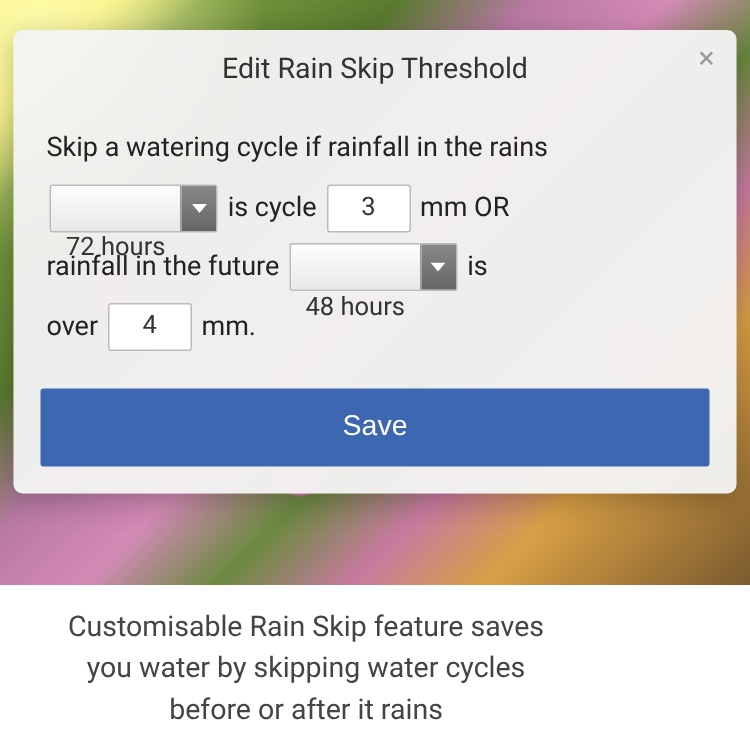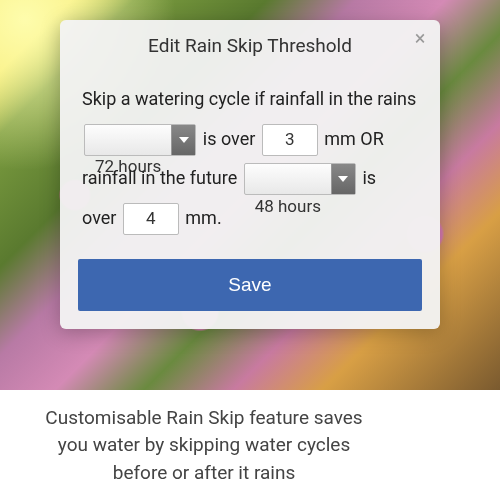--- a/index.html
+++ b/index.html
@@ -32,21 +32,21 @@
         radial-gradient(circle at 40% 80%, #d67ab0 0%, #d67ab0 4%, transparent 4.5%),
         radial-gradient(circle at 70% 75%, #e89f3a 0%, #e89f3a 3%, transparent 3.5%),
         radial-gradient(circle at 85% 60%, #d67ab0 0%, #d67ab0 3.5%, transparent 4%),
         radial-gradient(circle at 15% 50%, #c86a95 0%, #c86a95 3%, transparent 3.5%);
     }
     .dialog {
       position: absolute;
       top: 20px;
       left: 50%;
       transform: translateX(-50%);
-      width: 380px;
+      width: 482px;
       background: rgba(242,242,242,0.96);
       border-radius: 6px;
       box-shadow: 0 4px 20px rgba(0,0,0,0.25);
       padding: 0;
     }
     .dialog-header {
       position: relative;
       padding: 14px 20px 10px;
       text-align: center;
     }
@@ -156,21 +156,21 @@
     <div class="dialog-body">
       <span>Skip a watering cycle if rainfall in the rains</span><br>
       <span class="select-wrap">
         <span class="select-value">72 hours</span>
         <span class="select-caret">
             <svg viewBox="0 0 10 6">
               <path d="M0 0 L5 6 L10 0 Z"></path>
             </svg>
           </span>
       </span>
-      <span>is over</span>
+      <span>is cycle</span>
       <span class="num-input">3</span>
       <span>mm OR</span><br>
       <span>rainfall in the future</span>
       <span class="select-wrap">
         <span class="select-value">48 hours</span>
         <span class="select-caret">
             <svg viewBox="0 0 10 6">
               <path d="M0 0 L5 6 L10 0 Z"></path>
             </svg>
           </span>

